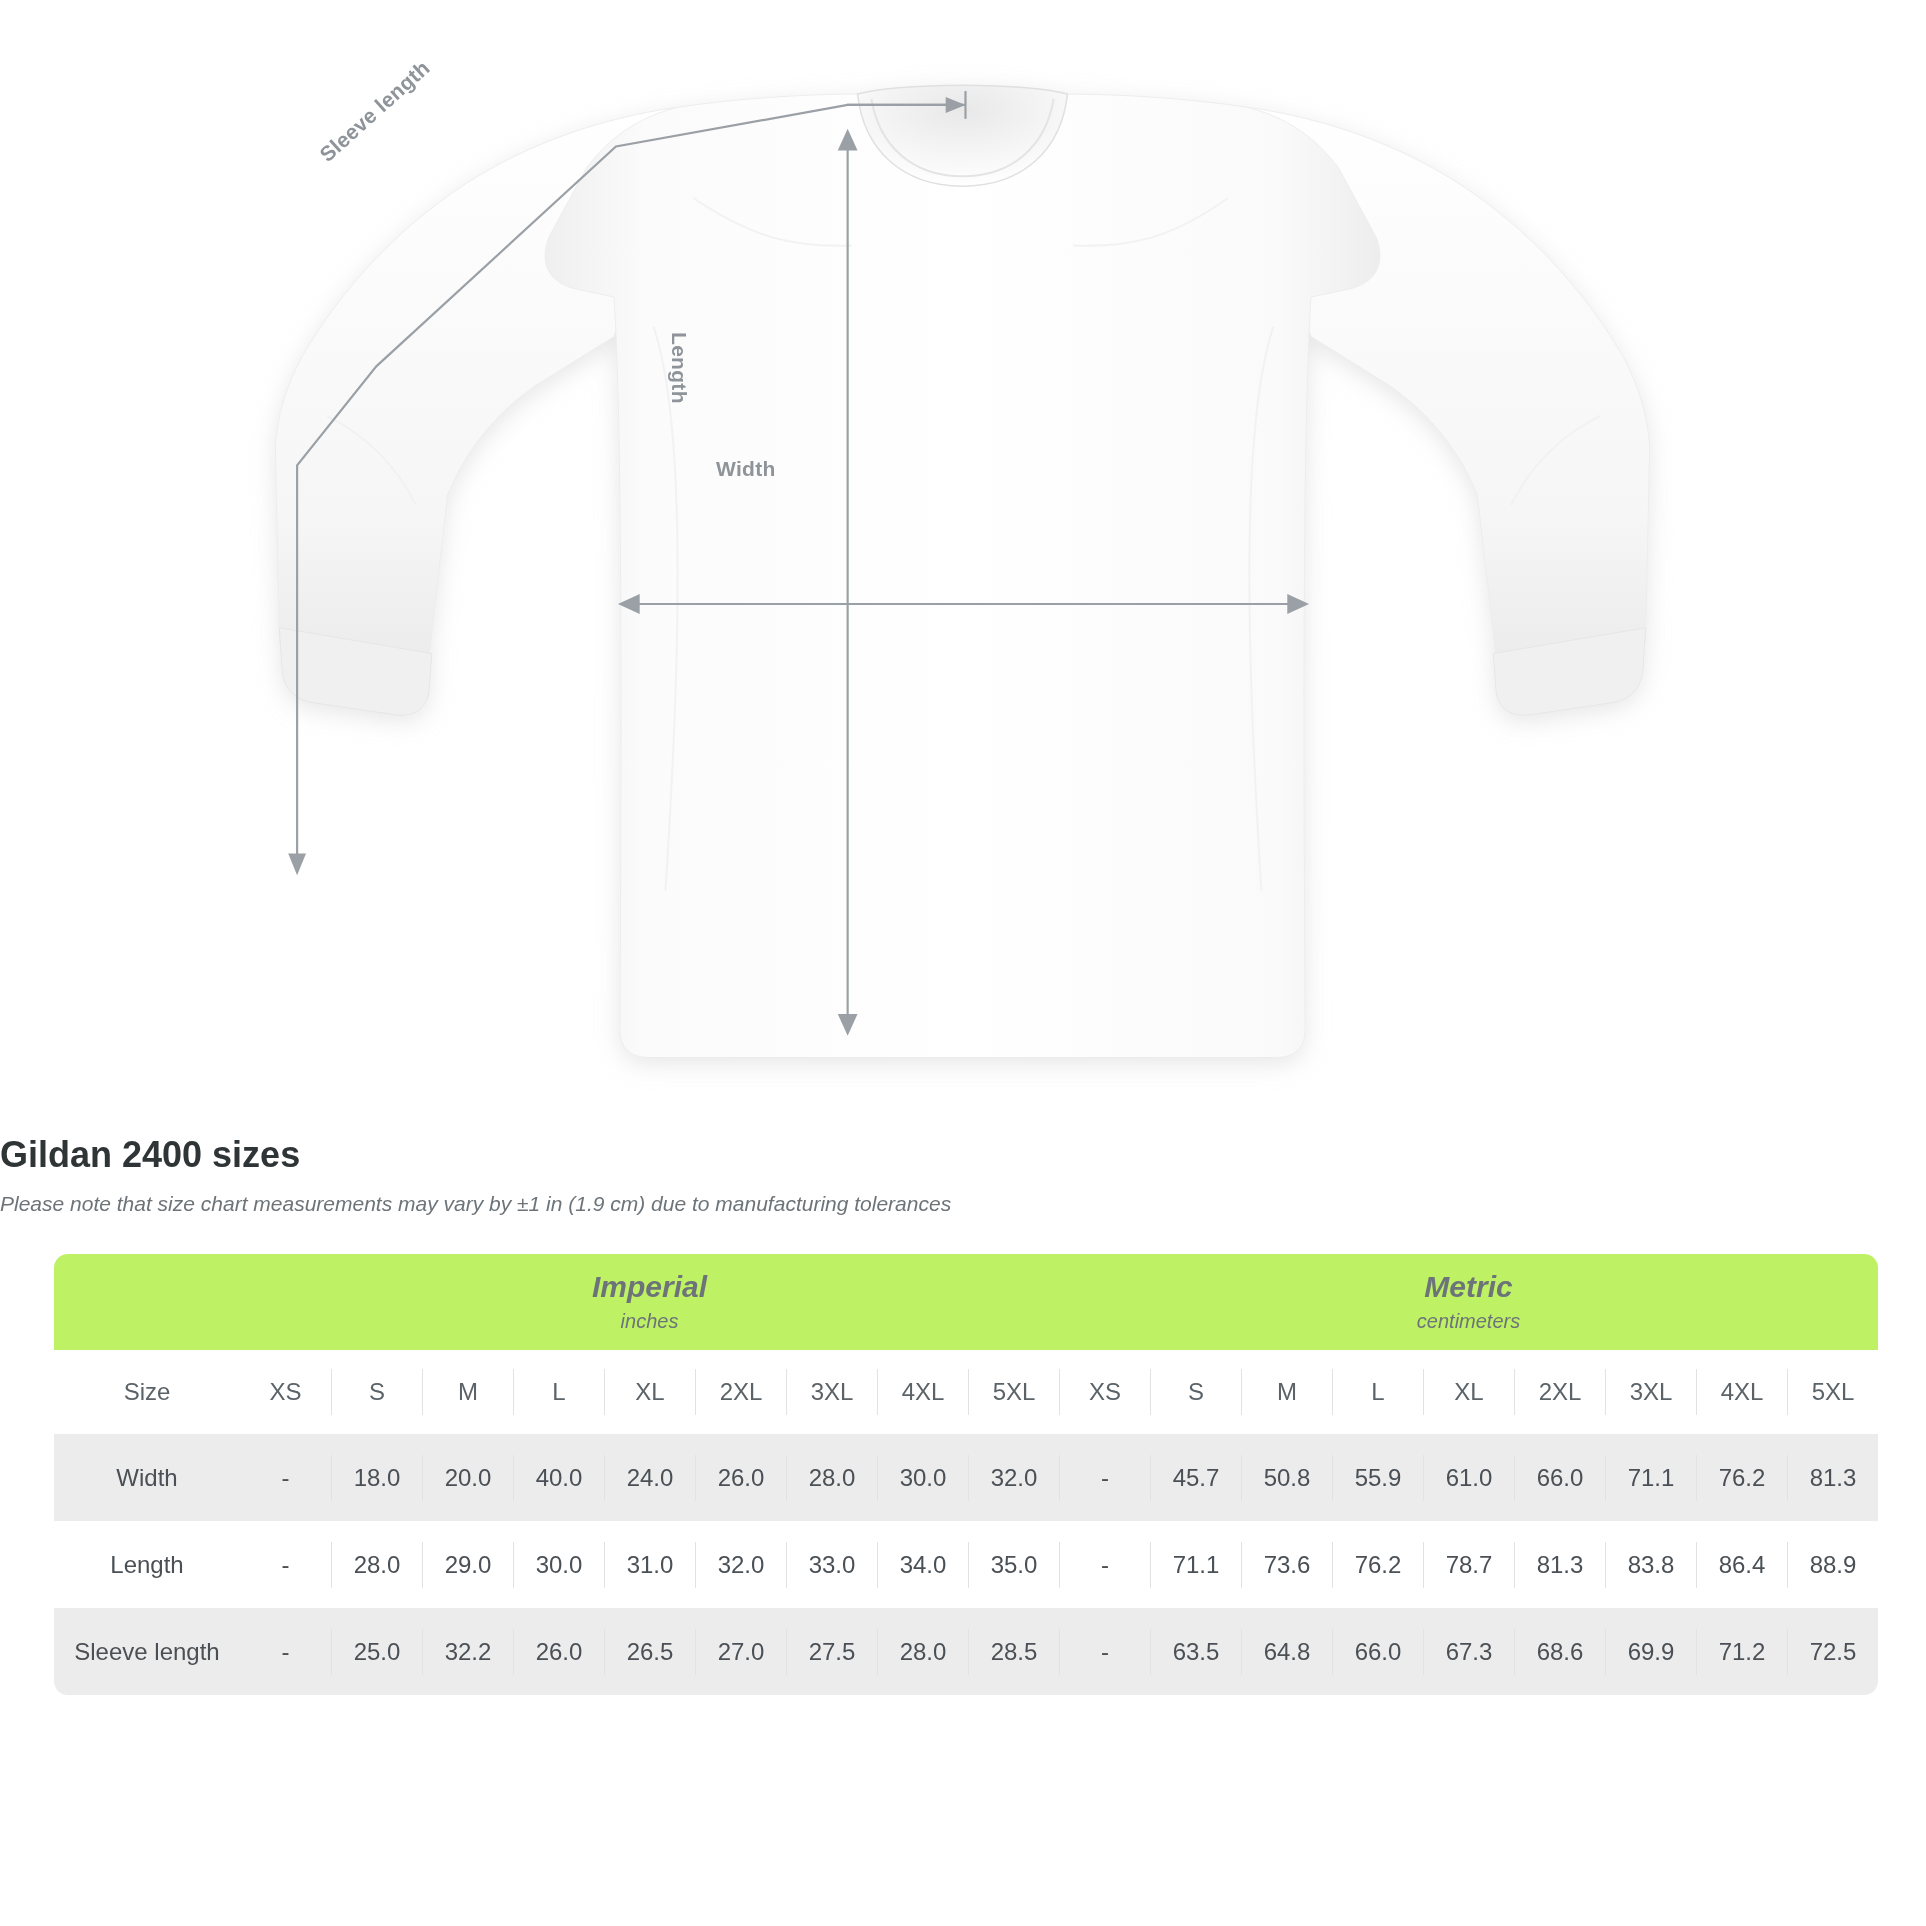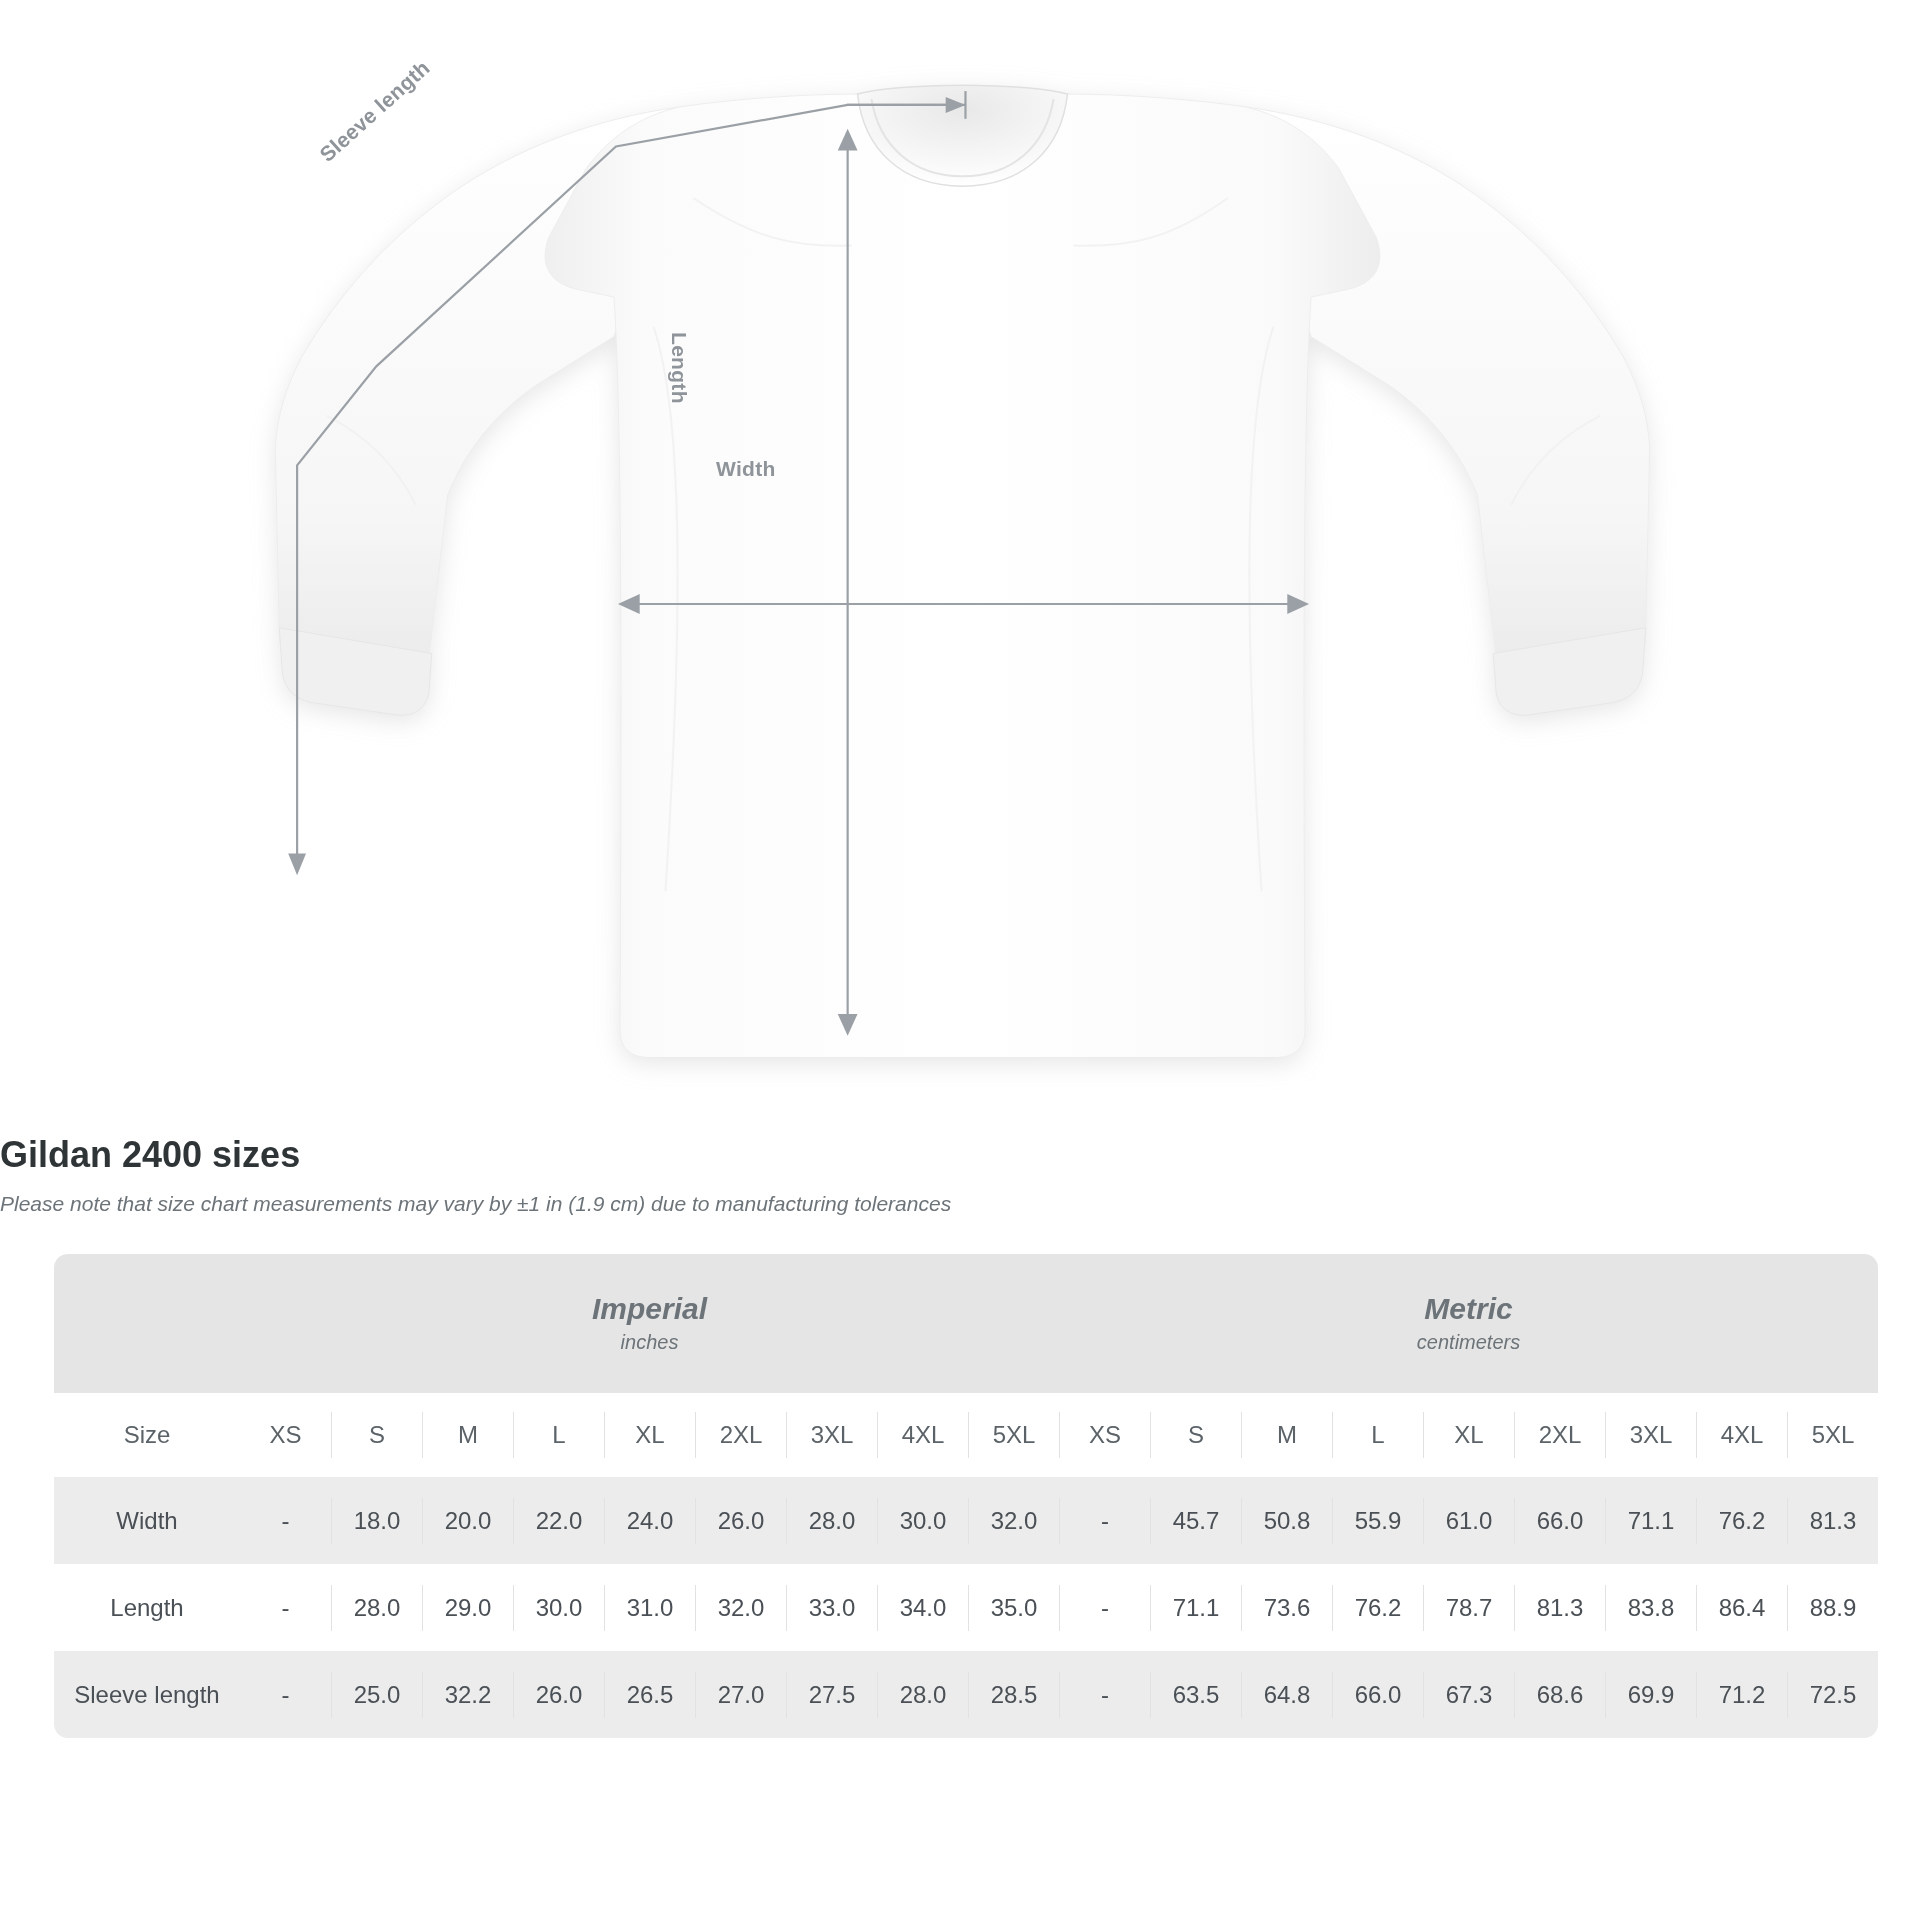--- a/index.html
+++ b/index.html
@@ -84,22 +84,22 @@
     table-layout: fixed;
     font-size: 23px;
   }
   table.size-table td, table.size-table th {
     padding: 0;
     text-align: center;
     vertical-align: middle;
     font-weight: normal;
   }
   .unit-header td {
-    background: #e5e5e5;
-    height: 139px;
+    background: #bef264;
+    height: 96px;
     margin-top: 16px;
   }
   .unit-header td:first-child {
     border-top-left-radius: 14px;
   }
   .unit-header td:last-child {
     border-top-right-radius: 14px;
   }
   .unit-name {
     font-size: 30px;
@@ -371,21 +371,21 @@
           <td>
               <div class="cell-div no-div">-</div>
             </td>
           <td>
               <div class="cell-div">18.0</div>
             </td>
           <td>
               <div class="cell-div">20.0</div>
             </td>
           <td>
-              <div class="cell-div">22.0</div>
+              <div class="cell-div">40.0</div>
             </td>
           <td>
               <div class="cell-div">24.0</div>
             </td>
           <td>
               <div class="cell-div">26.0</div>
             </td>
           <td>
               <div class="cell-div">28.0</div>
             </td>

